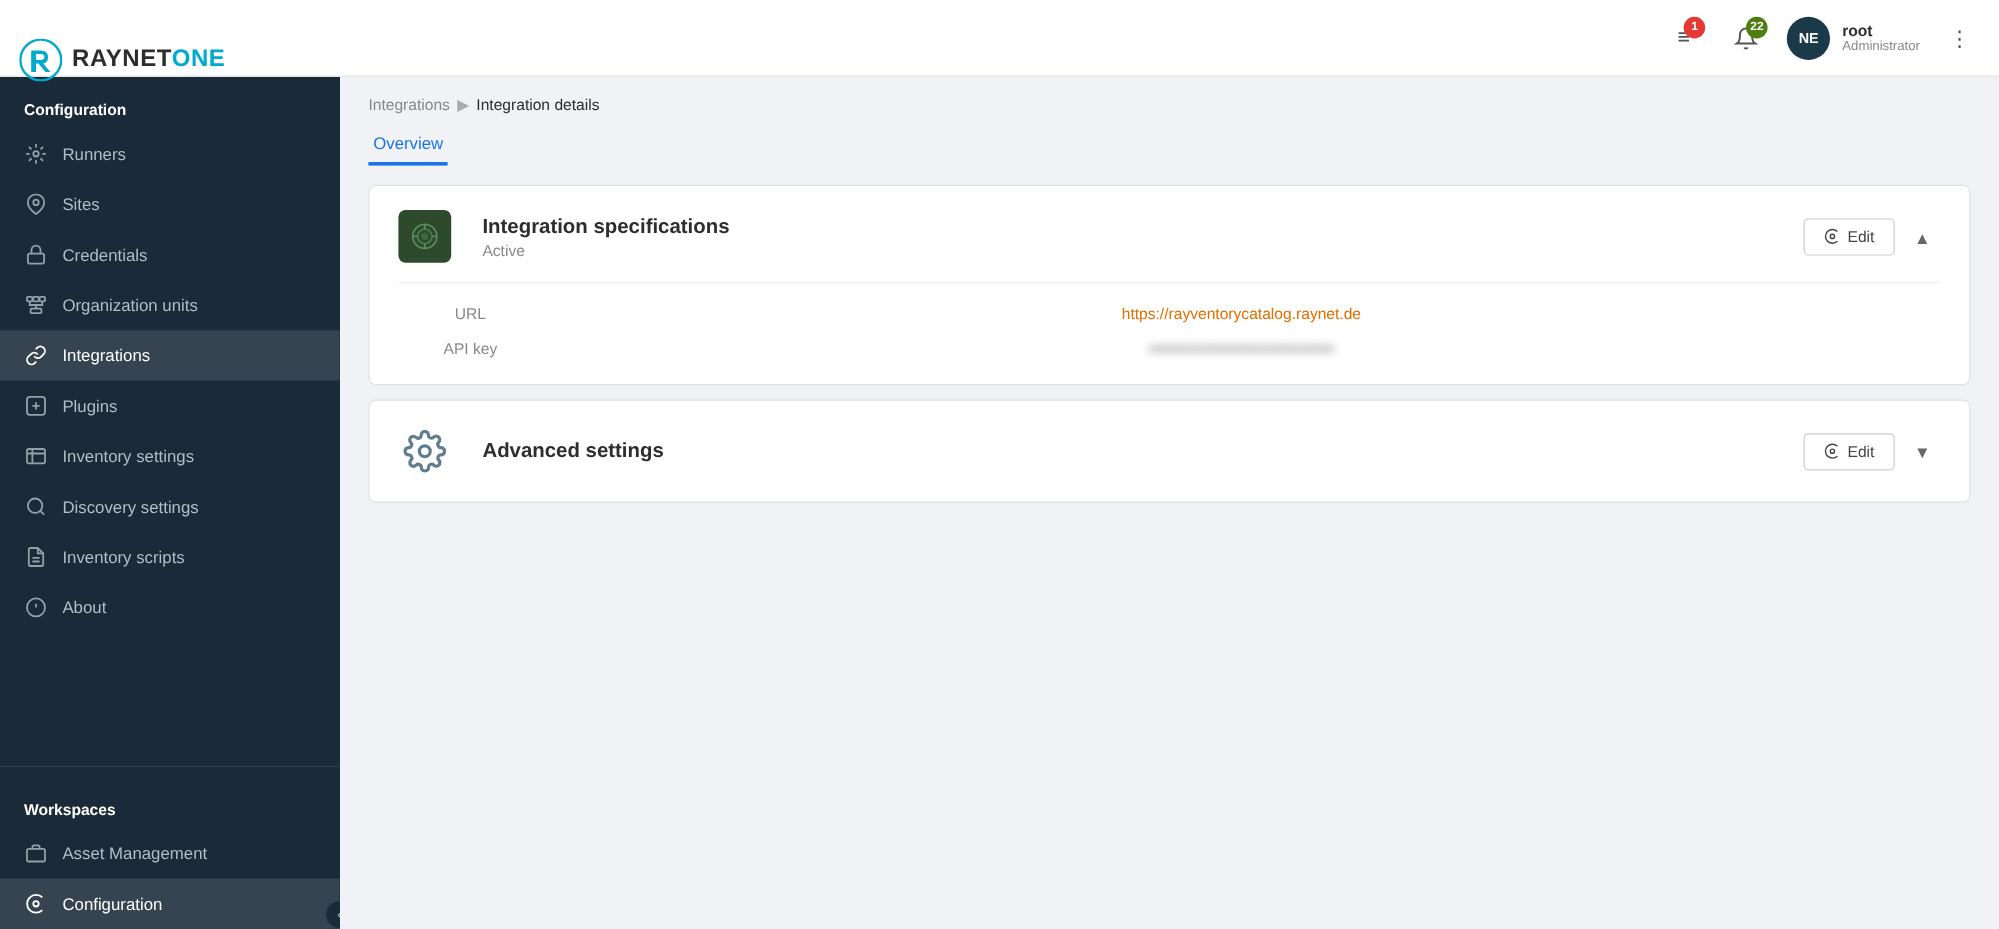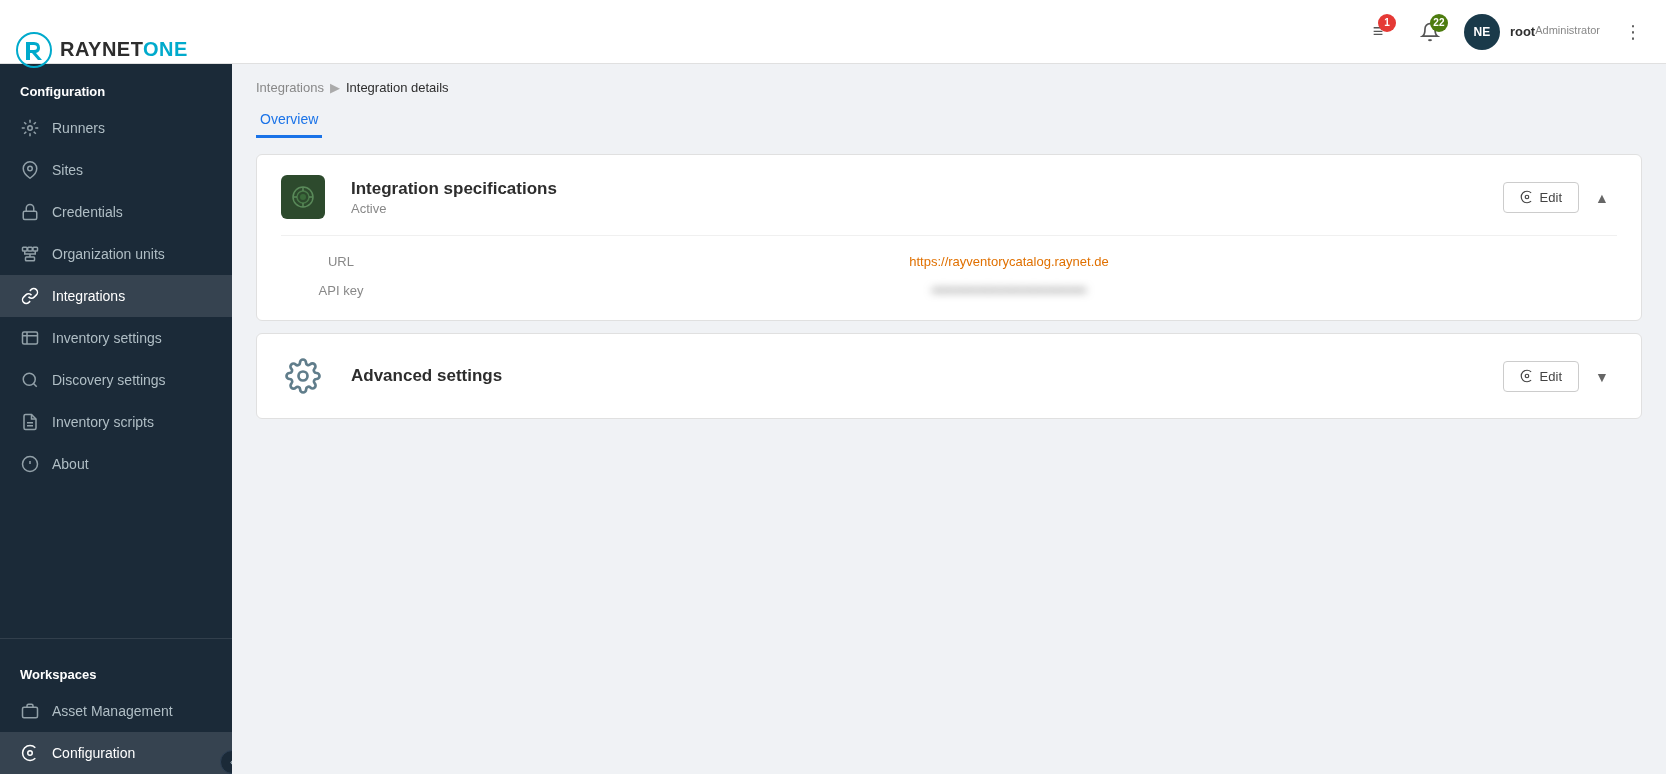--- a/index.html
+++ b/index.html
@@ -79,34 +79,34 @@
       height: 36px;
       border-radius: 50%;
       background: #1a3a4a;
       color: #fff;
       display: flex;
       align-items: center;
       justify-content: center;
       font-size: 12px;
       font-weight: 700;
     }
-    .user-info { display: flex; flex-direction: row; }
+    .user-info { display: flex; flex-direction: column; }
     .user-name { font-size: 13px; font-weight: 600; color: #2d2d2d; }
     .user-role { font-size: 11px; color: #888; }
 
     
     .main-layout {
       display: flex;
       flex: 1;
       overflow: hidden;
     }
 
     
     .sidebar {
-      width: 232px;
+      width: 283px;
       background: #1b2a38;
       color: #fff;
       display: flex;
       flex-direction: column;
       flex-shrink: 0;
       overflow-y: auto;
       position: relative;
     }
     .sidebar-section-title {
       font-size: 13px;
@@ -406,20 +406,29 @@
     <div class="sidebar-item active">
       <div class="sidebar-item-icon">
         <svg width="18" height="18" viewBox="0 0 24 24" fill="none" stroke="currentColor" stroke-width="2">
             <path d="M10 13a5 5 0 0 0 7.54.54l3-3a5 5 0 0 0-7.07-7.07l-1.72 1.71"></path>
             <path d="M14 11a5 5 0 0 0-7.54-.54l-3 3a5 5 0 0 0 7.07 7.07l1.71-1.71"></path>
           </svg>
       </div>
       <span class="sidebar-item-label">Integrations</span>
     </div>
 
+    <div class="sidebar-item">
+      <div class="sidebar-item-icon">
+        <svg width="18" height="18" viewBox="0 0 24 24" fill="none" stroke="currentColor" stroke-width="2">
+            <rect x="2" y="2" width="20" height="20" rx="3"></rect>
+            <path d="M8 12h8M12 8v8"></path>
+          </svg>
+      </div>
+      <span class="sidebar-item-label">Plugins</span>
+    </div>
 
     <div class="sidebar-item">
       <div class="sidebar-item-icon">
         <svg width="18" height="18" viewBox="0 0 24 24" fill="none" stroke="currentColor" stroke-width="2">
             <rect x="2" y="4" width="20" height="16" rx="2"></rect>
             <path d="M8 4v16M2 9h20"></path>
           </svg>
       </div>
       <span class="sidebar-item-label">Inventory settings</span>
     </div>

